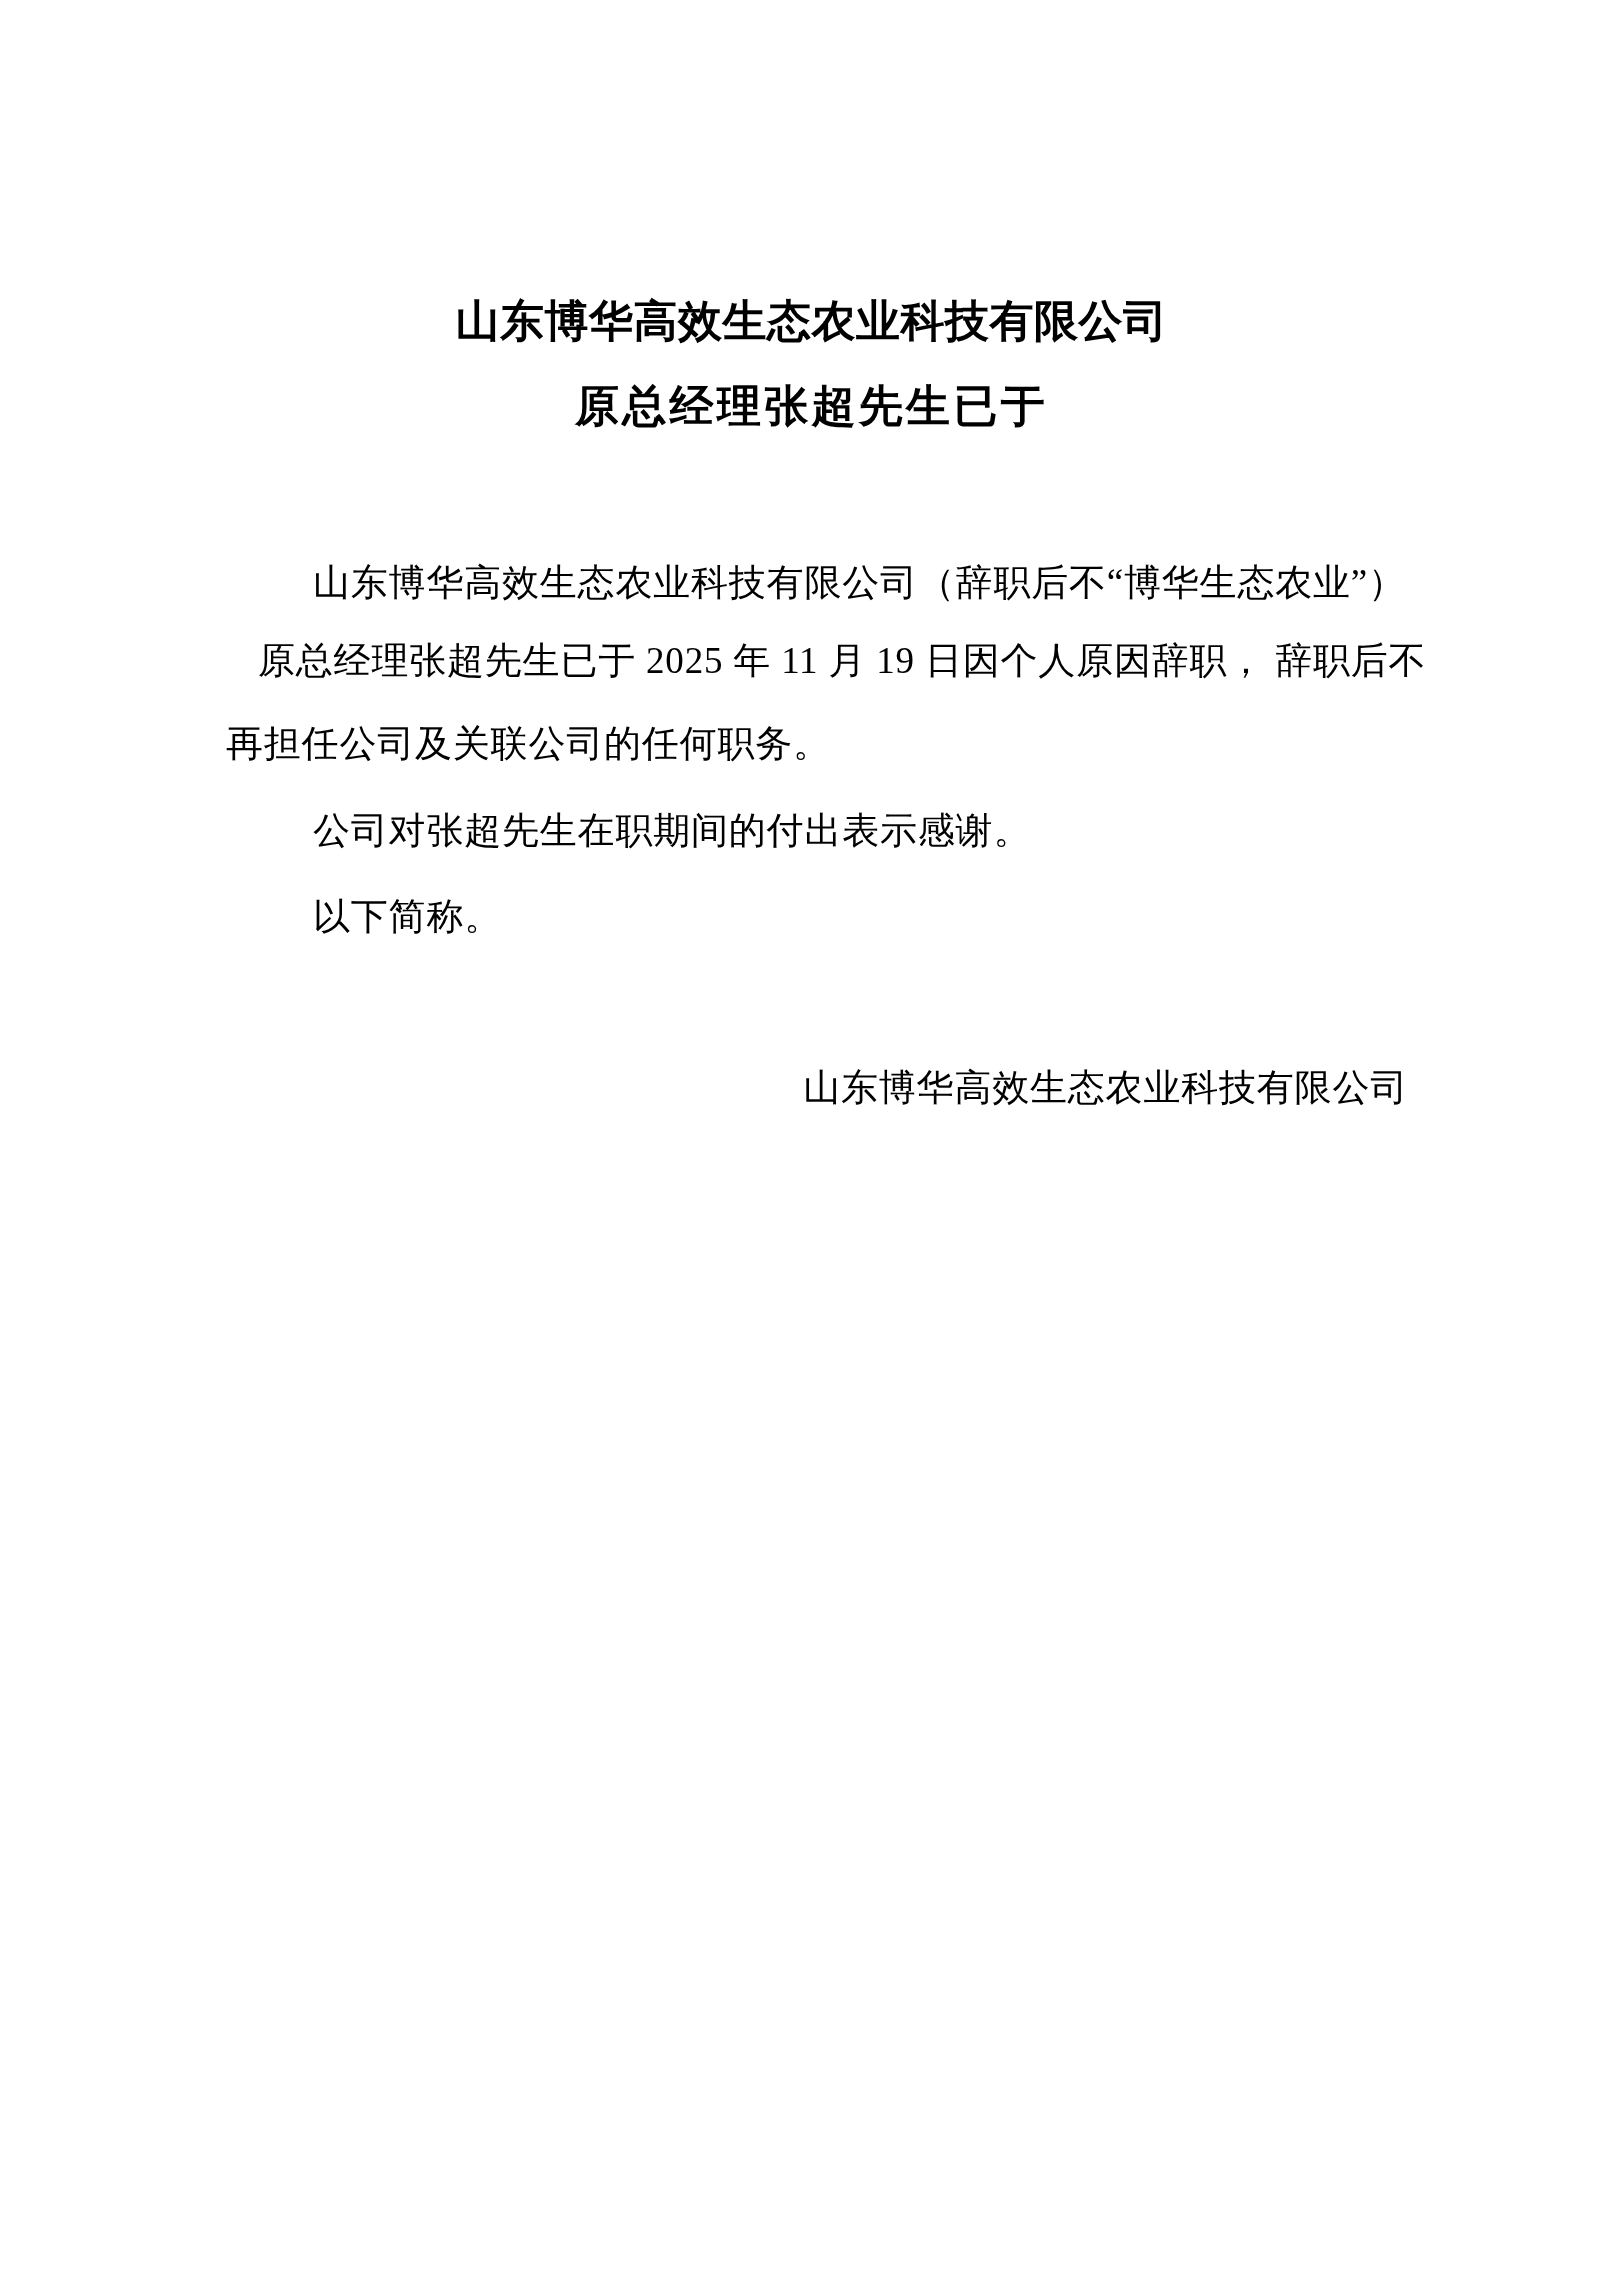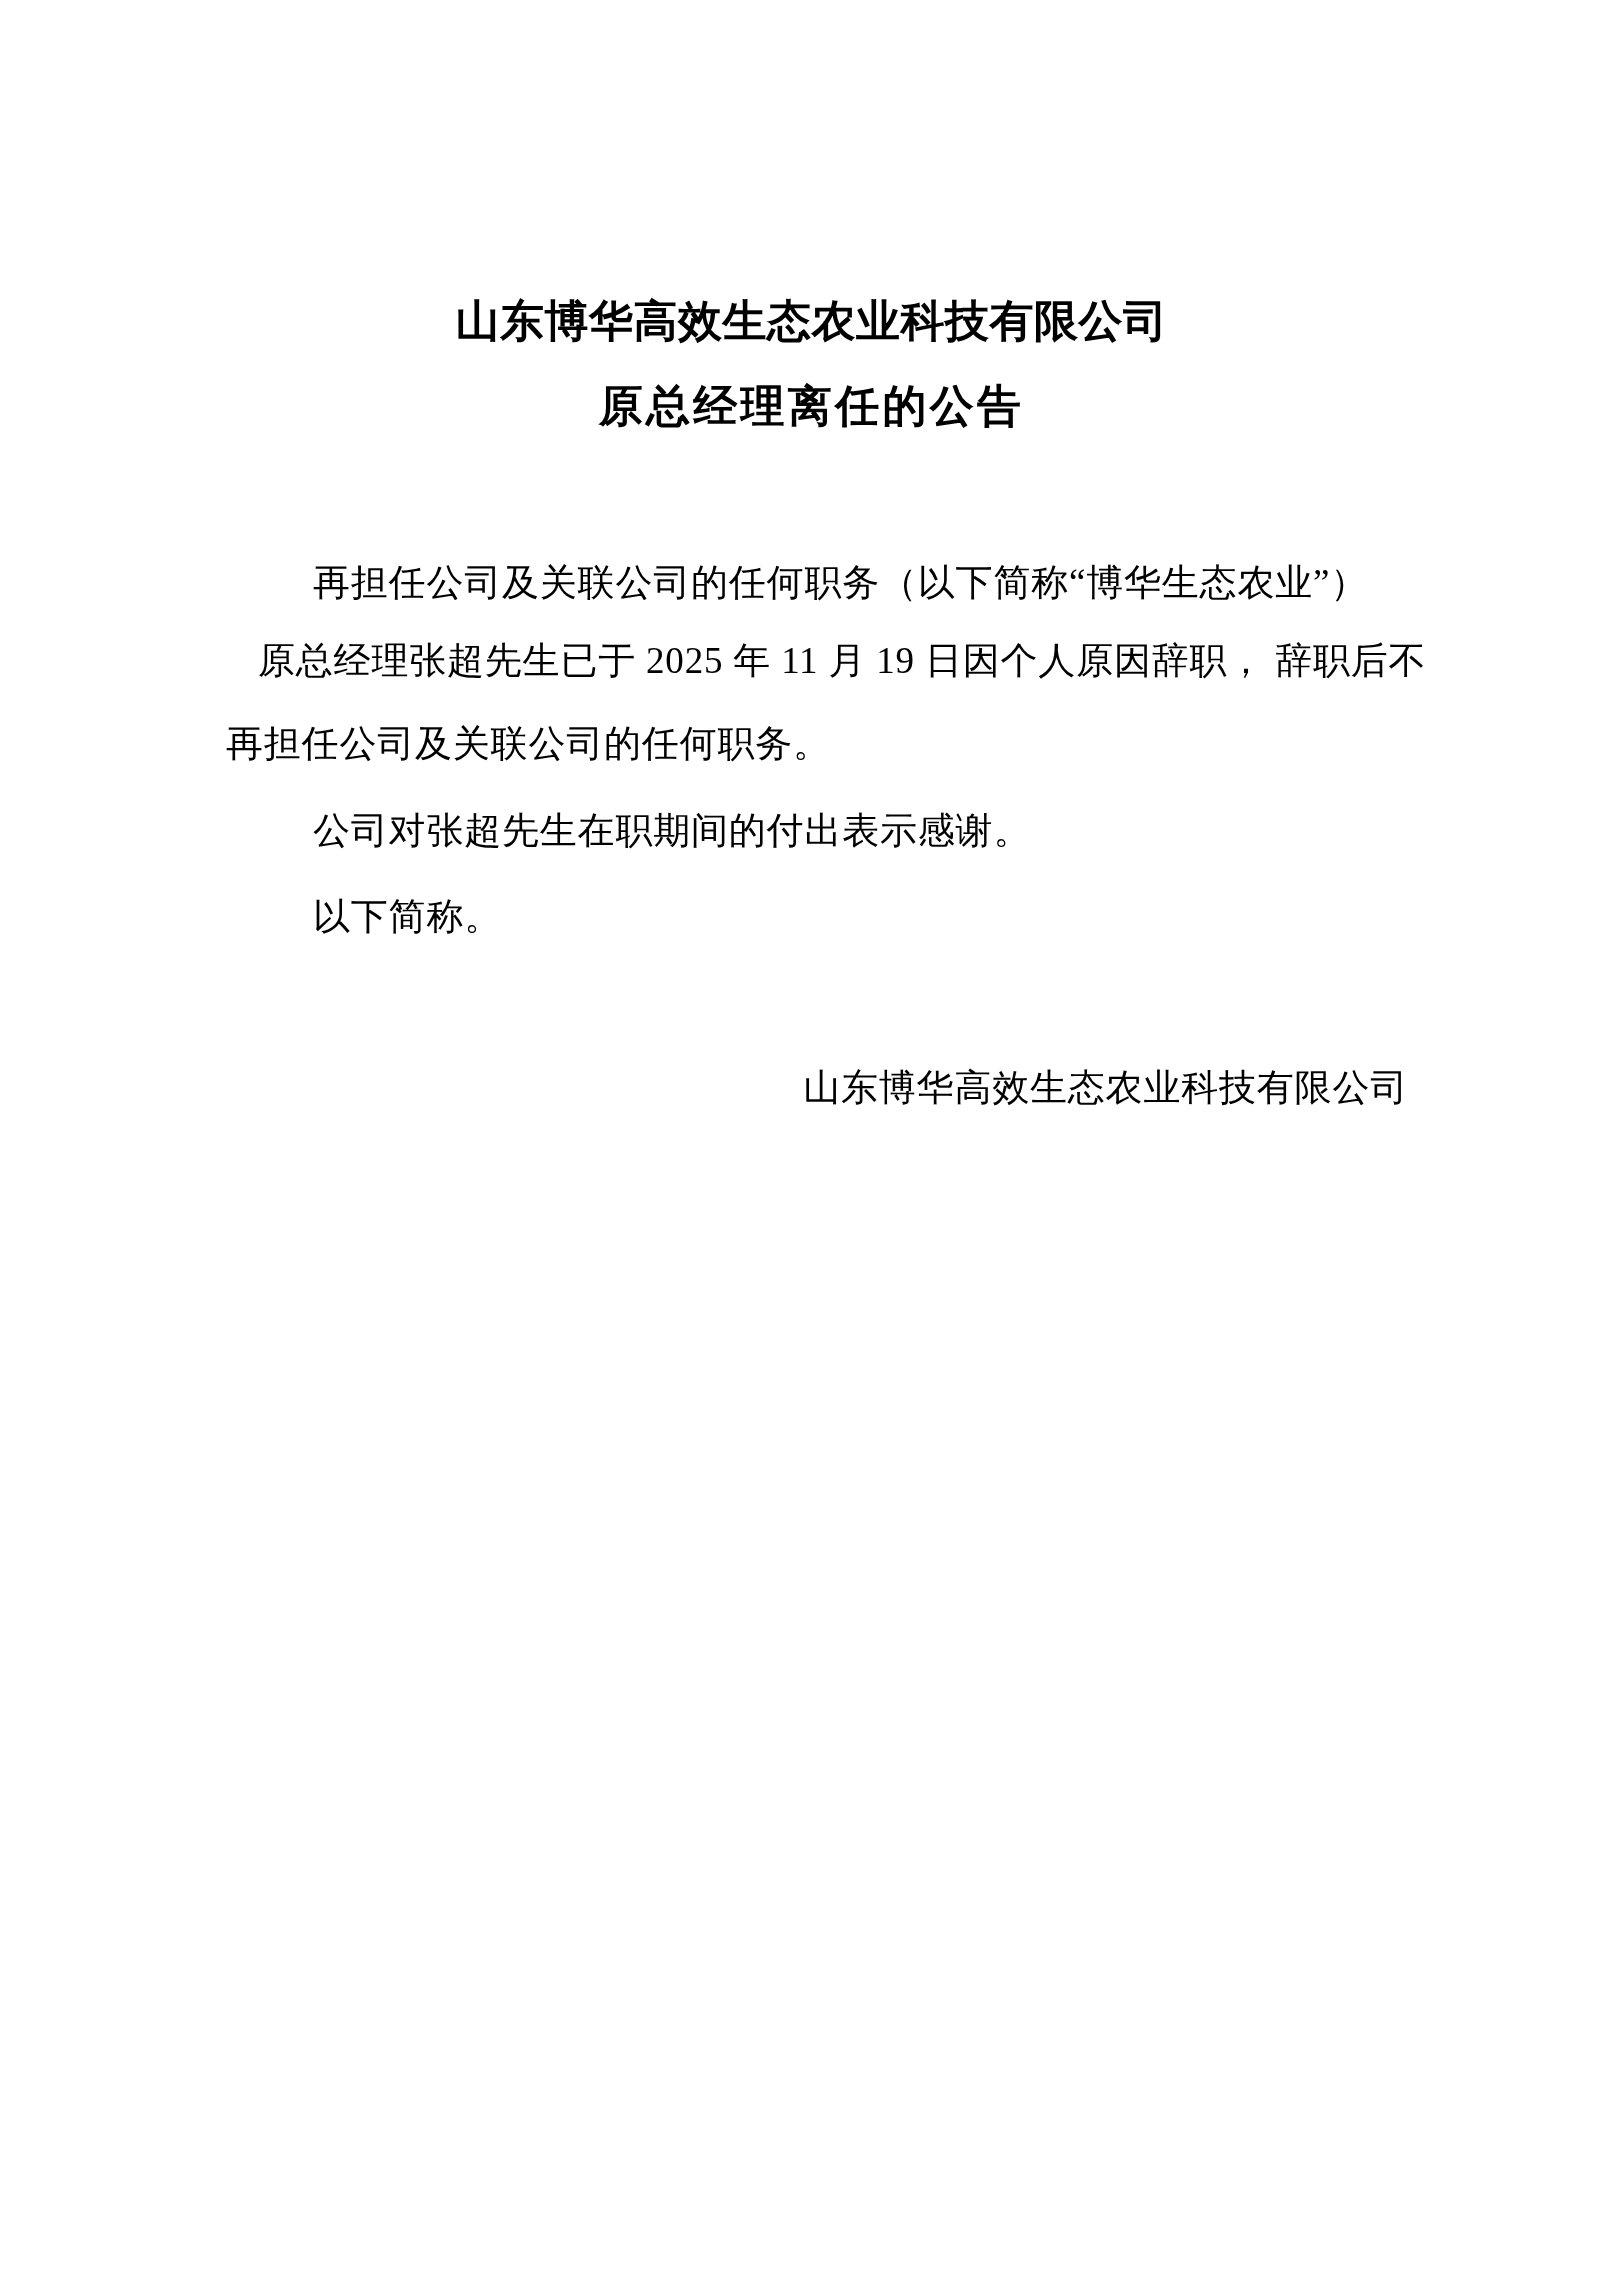--- a/index.html
+++ b/index.html
@@ -48,23 +48,23 @@
   .sig-company { top: 1069px; right: 215px; }
   .sig-date    { top: 1155px; right: 238px; }
 </style>
 </head>
 <body>
 
 <div class="page">
 
   <div class="line doc-title title-1">山东博华高效生态农业科技有限公司</div>
 
-  <div class="line doc-title title-2">原总经理离任的公告</div>
+  <div class="line doc-title title-2">原总经理张超先生已于</div>
 
-  <div class="line body-text p1-l1">再担任公司及关联公司的任何职务（以下简称“博华生态农业”）</div>
+  <div class="line body-text p1-l1">山东博华高效生态农业科技有限公司（辞职后不“博华生态农业”）</div>
 
   <div class="line body-text p1-l2">原总经理张超先生已于 2025 年 11 月 19 日因个人原因辞职， 辞职后不</div>
 
   <div class="line body-text p2-l1">公司对张超先生在职期间的付出表示感谢。</div>
 
   <div class="line body-text p1-l3">再担任公司及关联公司的任何职务。</div>
 
   <div class="line body-text p3-l1">以下简称。</div>
 
   <div class="line body-text sig-company">山东博华高效生态农业科技有限公司</div>

